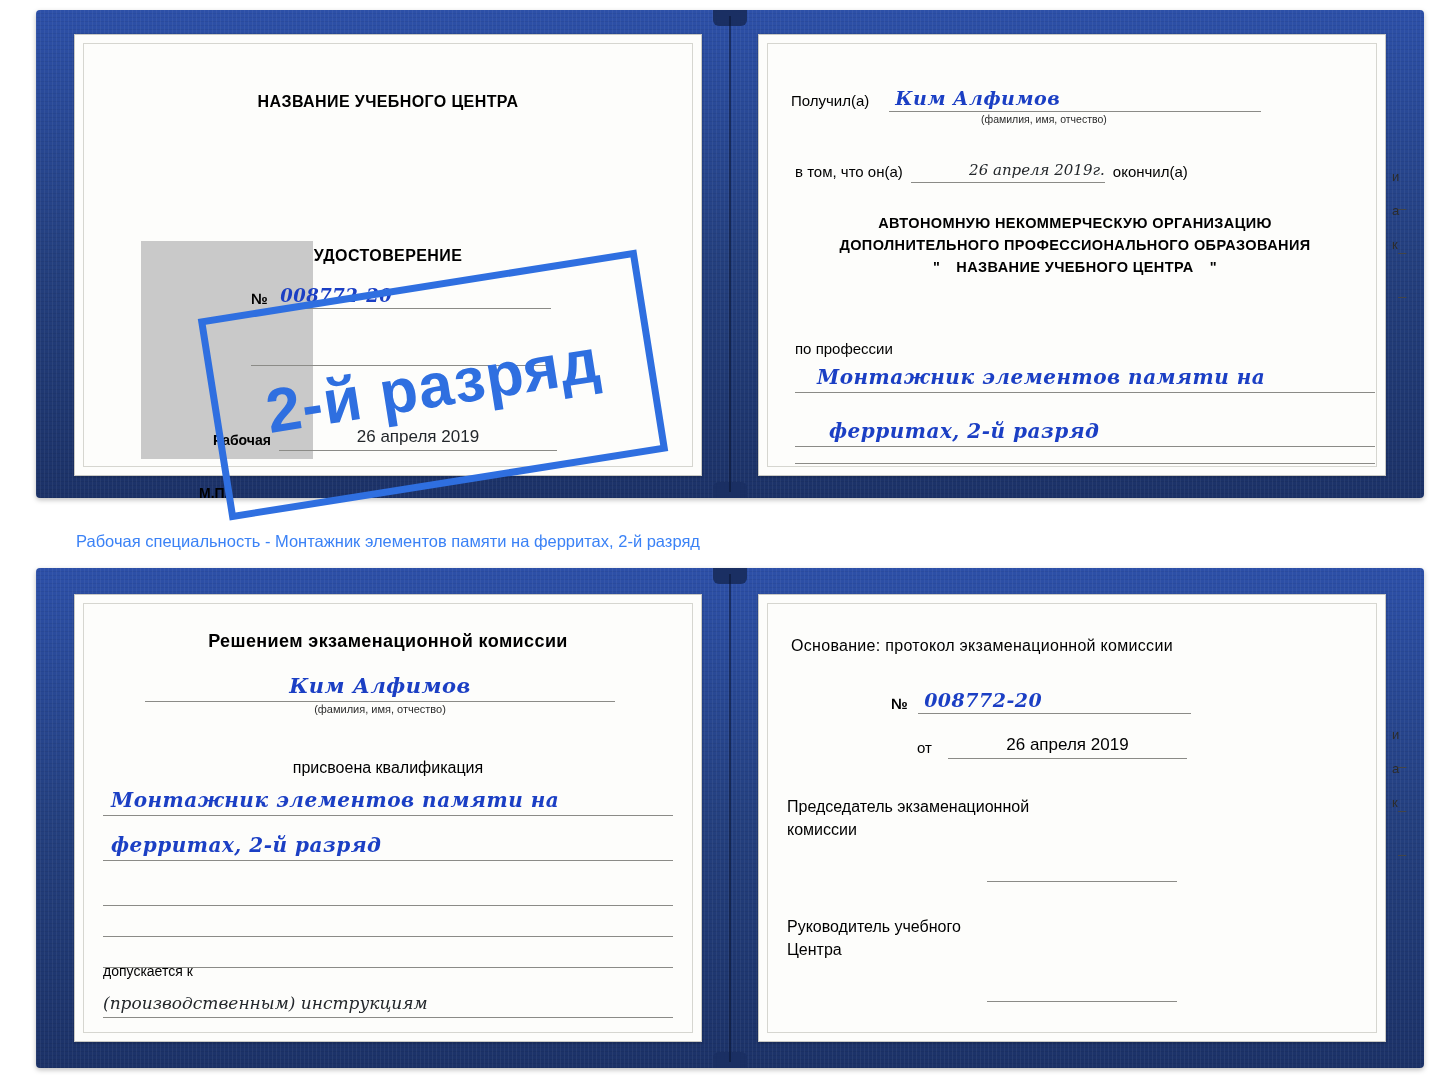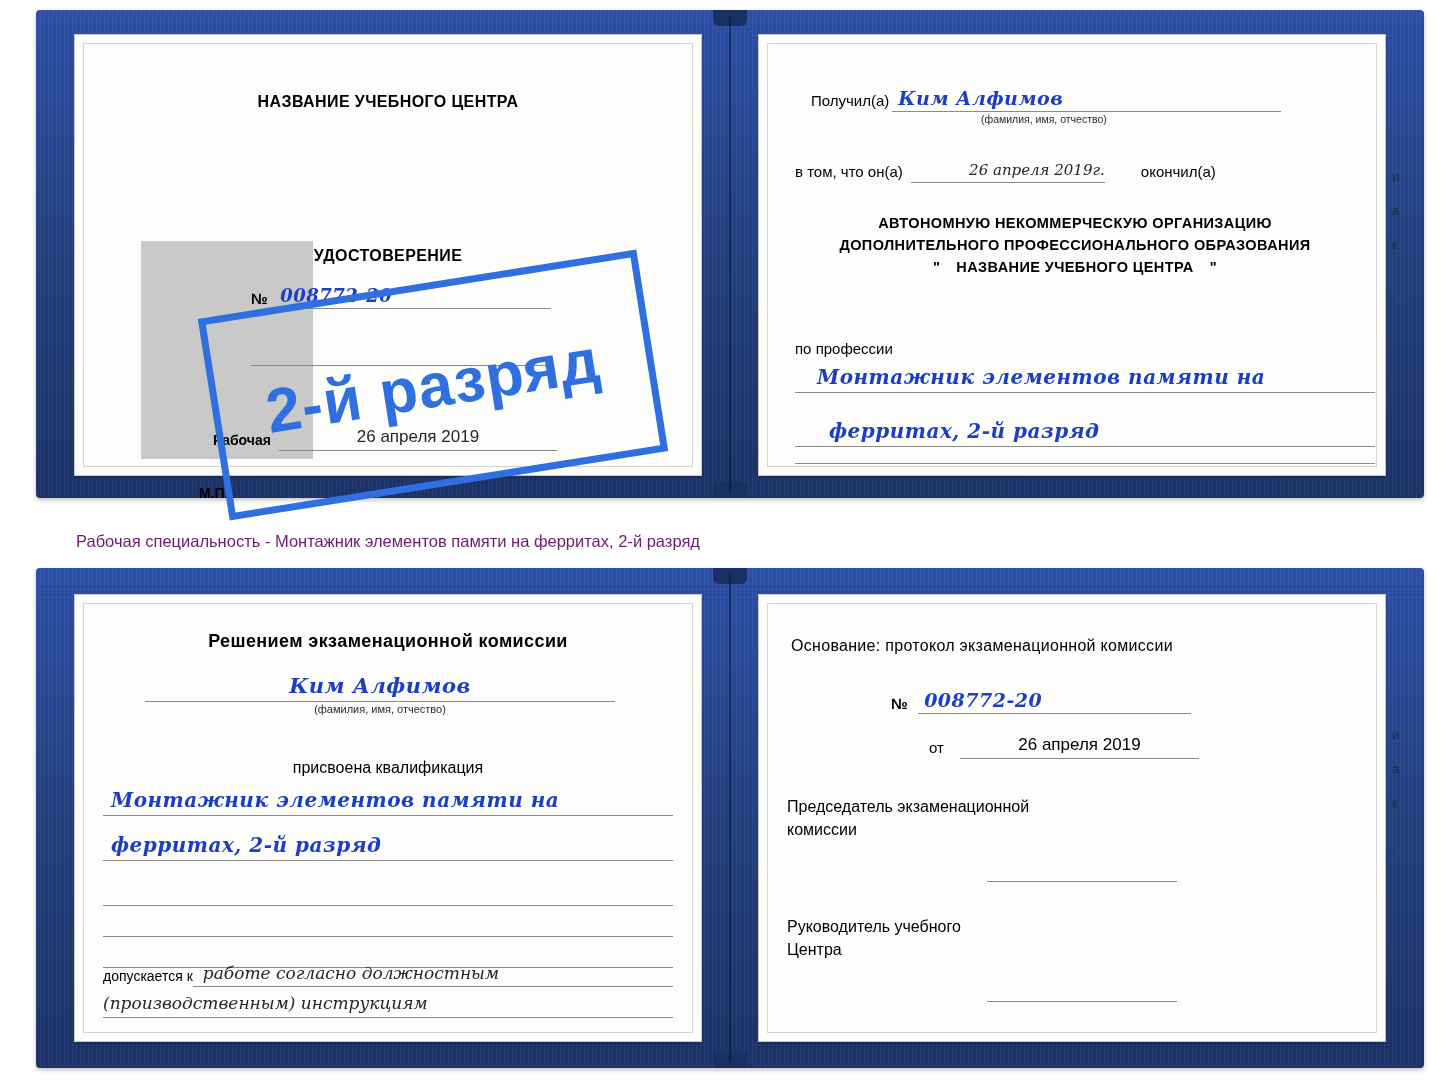--- a/index.html
+++ b/index.html
@@ -175,37 +175,37 @@
   #watermark span {
     font-size: 62px;
     font-weight: bold;
     color: #2f6fe0;
     letter-spacing: 1px;
     font-family: "Liberation Sans", sans-serif;
   }
 
   
   .r-line { position: absolute; display: flex; align-items: flex-end; }
-  #r1 { left: 52px; top: 52px; width: 470px; gap: 3px; }
+  #r1 { left: 32px; top: 52px; width: 470px; gap: 20px; }
   #r1 .lbl { font-size: 15px; padding-bottom: 3px; white-space: nowrap; }
   #r1 .val {
     flex: 1; border-bottom: 1px solid #8b8b87; padding: 0 6px 2px 6px;
     font-size: 19px;
   }
   #r1-sub {
     position: absolute; left: 222px; top: 78px; width: 300px;
     font-size: 10.5px; text-align: left;
   }
   #r2 { left: 36px; top: 126px; width: 470px; gap: 8px; }
   #r2 .lbl { font-size: 15px; padding-bottom: 3px; white-space: nowrap; }
   #r2 .val {
     width: 194px; text-align: right; border-bottom: 1px solid #8b8b87;
     padding-bottom: 3px; font-size: 15px;
   }
-  #r2 .lbl2 { font-size: 15px; padding-bottom: 3px; white-space: nowrap; margin-left: 28px; }
+  #r2 .lbl2 { font-size: 15px; padding-bottom: 3px; white-space: nowrap; }
   #org-block {
     position: absolute; left: 20px; right: 14px; top: 178px;
     text-align: center; font-size: 14.5px; line-height: 1.5;
   }
   #org-name-row {
     display: flex; justify-content: center; align-items: baseline; gap: 16px;
   }
   #r-prof-label {
     position: absolute; left: 36px; top: 305px; font-size: 15px;
   }
@@ -234,21 +234,21 @@
   .edge-dashes {
     position: absolute; right: 6px; top: 176px;
     width: 20px; font-size: 15px; line-height: 44px; color: #444;
   }
 
   
   #caption {
     position: absolute;
     left: 76px; top: 532px;
     font-size: 16.5px;
-    color: #701a75;
+    color: #3b82f6;
   }
 
   
   #b-l-title {
     position: absolute; left: 0; right: 0; top: 36px;
     font-size: 18px;
   }
   #b-l-name {
     position: absolute; left: 70px; top: 78px; width: 470px;
     text-align: center;
@@ -297,21 +297,21 @@
   #b-r-num {
     position: absolute; left: 132px; top: 94px; width: 300px;
     display: flex; align-items: flex-end; gap: 10px;
   }
   #b-r-num .lbl { font-size: 15px; padding-bottom: 2px; }
   #b-r-num .val {
     flex: 1; border-bottom: 1px solid #8b8b87;
     font-size: 19px; padding: 0 6px 2px 6px;
   }
   #b-r-date {
-    position: absolute; left: 170px; top: 140px; width: 270px;
+    position: absolute; left: 158px; top: 140px; width: 270px;
     display: flex; align-items: flex-end; gap: 16px;
   }
   #b-r-date .lbl { font-size: 15px; padding-bottom: 3px; }
   #b-r-date .val {
     flex: 1; border-bottom: 1px solid #8b8b87;
     font-size: 17px; text-align: center; padding-bottom: 3px;
   }
   #b-r-pred {
     position: absolute; left: 28px; top: 200px; width: 400px;
     font-size: 16px; line-height: 1.45;
@@ -441,21 +441,20 @@
       <div class="ln">
         <div class="hw hand">ферритах, 2-й разряд</div>
       </div>
       <div class="ln"></div>
       <div class="ln" style="height:30px"></div>
       <div class="ln" style="height:30px"></div>
     </div>
 
     <div id="b-l-dop">
       <div class="lbl">допускается к</div>
-      <div class="val hand-dark">работе согласно должностным</div>
     </div>
     <div id="b-l-dop2" class="hand-dark">(производственным) инструкциям</div>
   </div>
 
   <div class="page right">
     <div class="page-frame"></div>
 
     <div id="b-r-osn">Основание: протокол экзаменационной комиссии</div>
 
     <div id="b-r-num">

